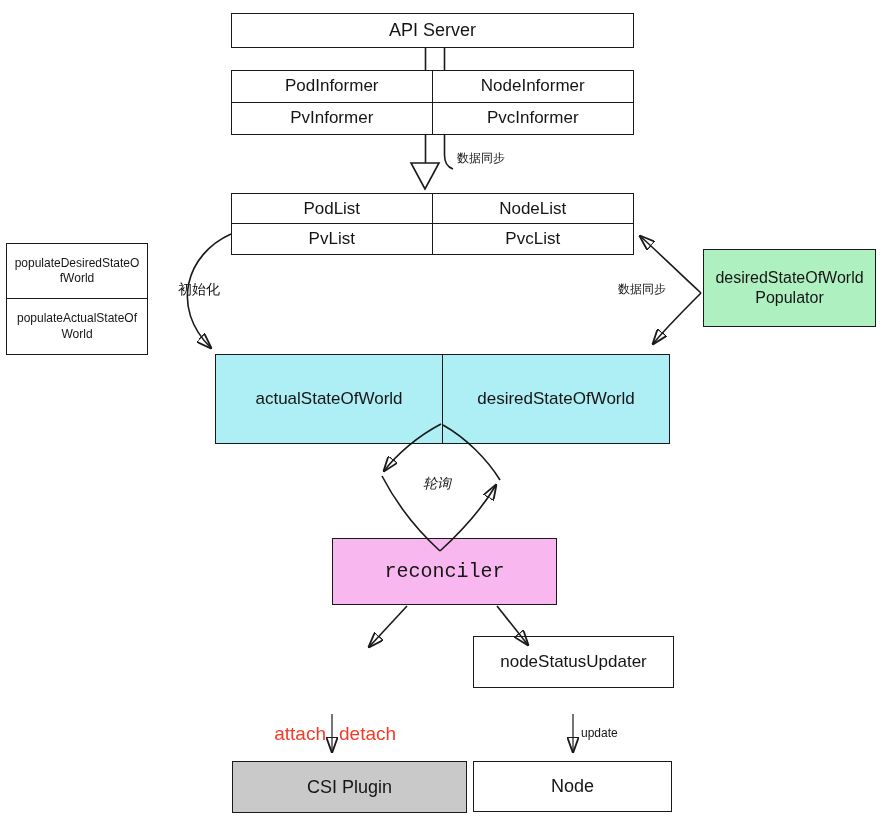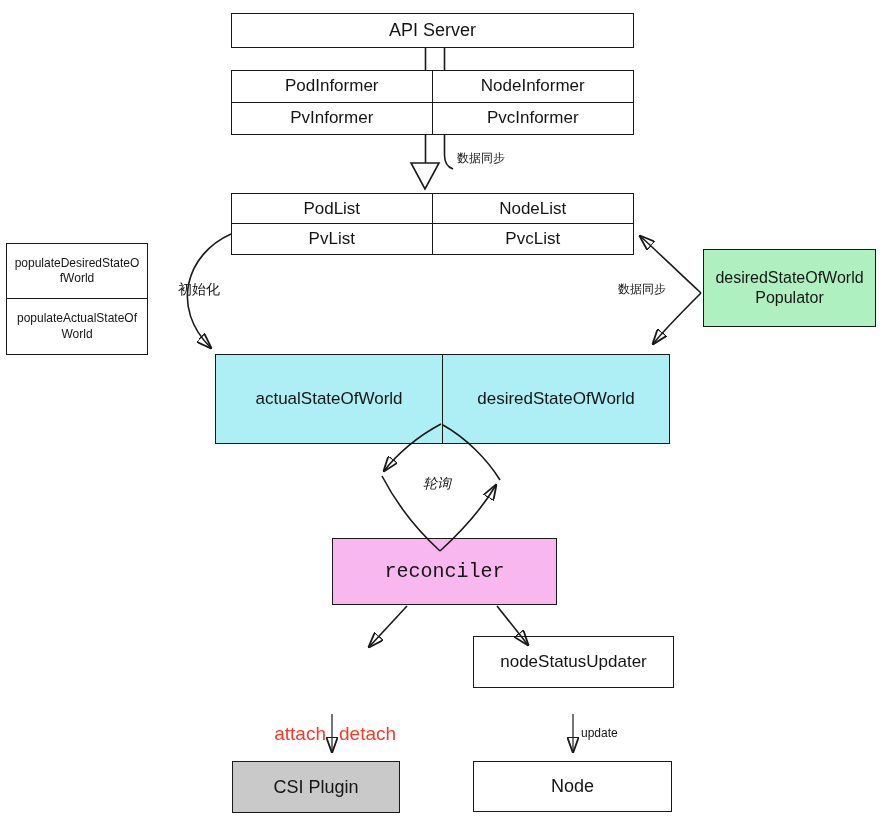--- a/index.html
+++ b/index.html
@@ -63,21 +63,21 @@
 
   <div class="tbl" style="left:215px;top:354px;width:455px;height:90px;grid-template-columns:227px 1fr;background:var(--state-fill);">
     <div class="cell fs17 b-right">actualStateOfWorld</div>
     <div class="cell fs17">desiredStateOfWorld</div>
   </div>
 
   <div class="box fs20" style="left:332px;top:538px;width:225px;height:67px;background:var(--reconciler-fill);font-family:Liberation Mono, monospace;">reconciler</div>
 
   <div class="box fs17" style="left:473px;top:636px;width:201px;height:52px;">nodeStatusUpdater</div>
 
-  <div class="box fs18" style="left:232px;top:761px;width:168px;height:52px;background:var(--csi-fill);">CSI Plugin</div>
+  <div class="box fs18" style="left:232px;top:761px;width:235px;height:52px;background:var(--csi-fill);">CSI Plugin</div>
   <div class="box fs18" style="left:473px;top:761px;width:199px;height:51px;">Node</div>
 
   <div class="lbl fs13" style="left:457px;top:150px;">数据同步</div>
   <div class="lbl fs14" style="left:178px;top:281px;">初始化</div>
   <div class="lbl fs13" style="left:618px;top:281px;">数据同步</div>
   <div class="lbl fs14" style="left:423px;top:475px;font-style:italic;">轮询</div>
   <div class="lbl fs15" style="left:270px;top:723px;width:56px;text-align:right;color:var(--attach-detach-text);">attach</div>
   <div class="lbl fs15" style="left:339px;top:723px;color:var(--attach-detach-text);">detach</div>
   <div class="lbl fs13" style="left:581px;top:726px;">update</div>
 

